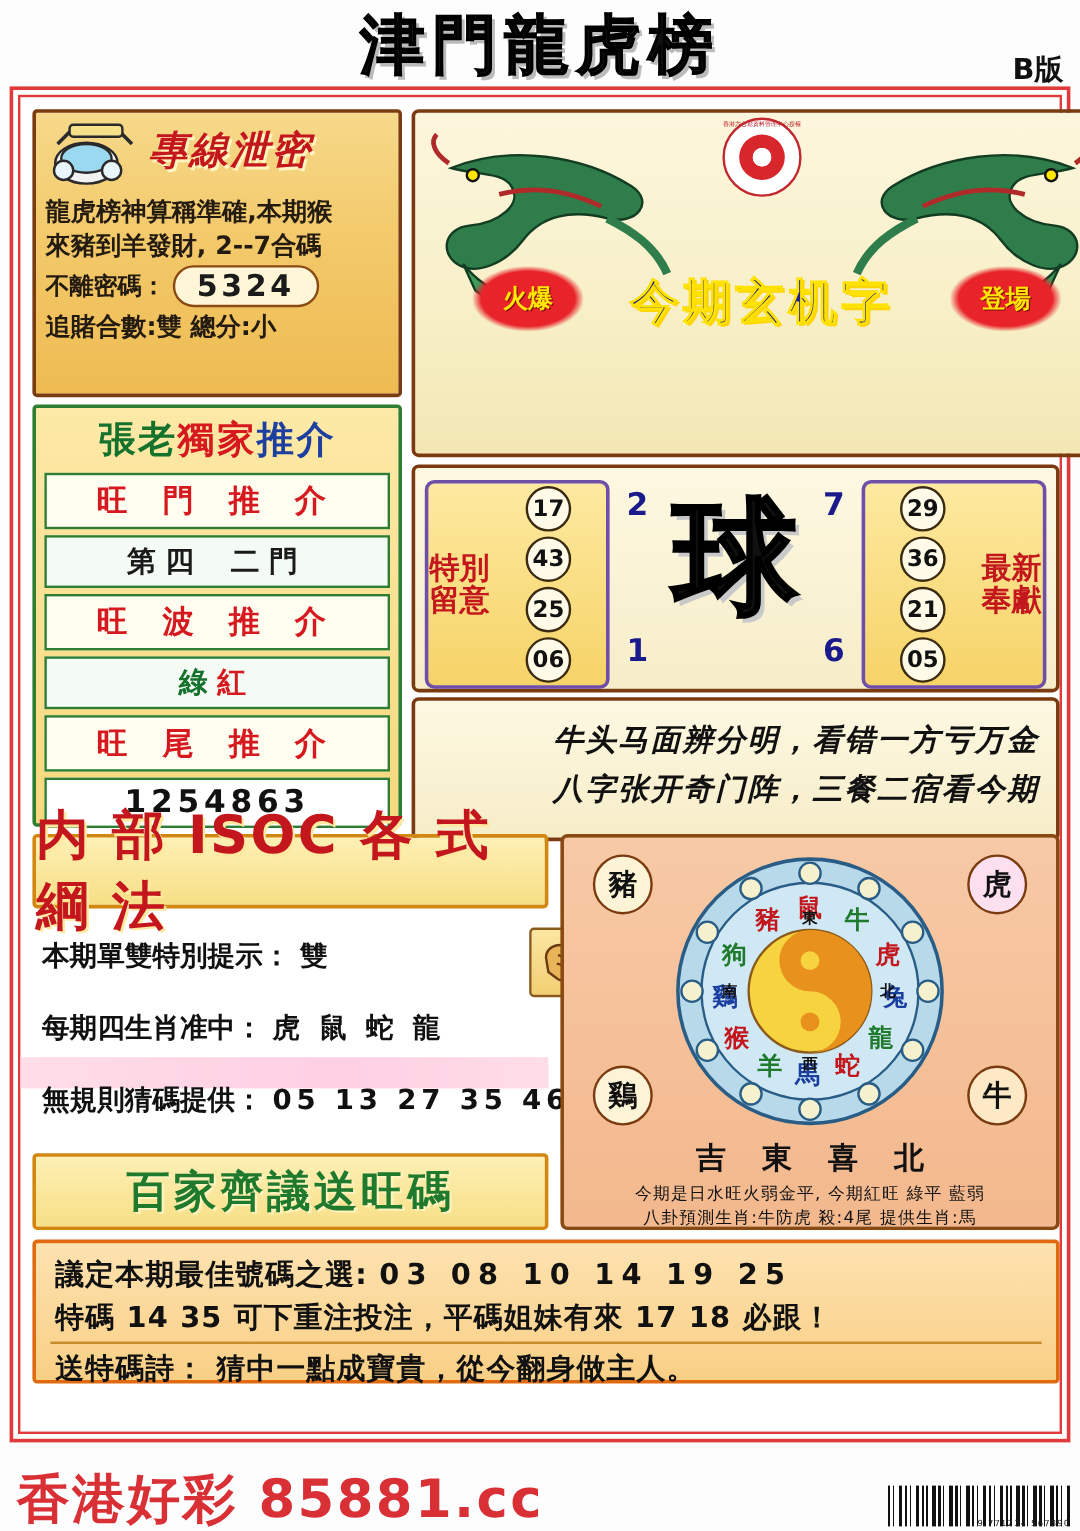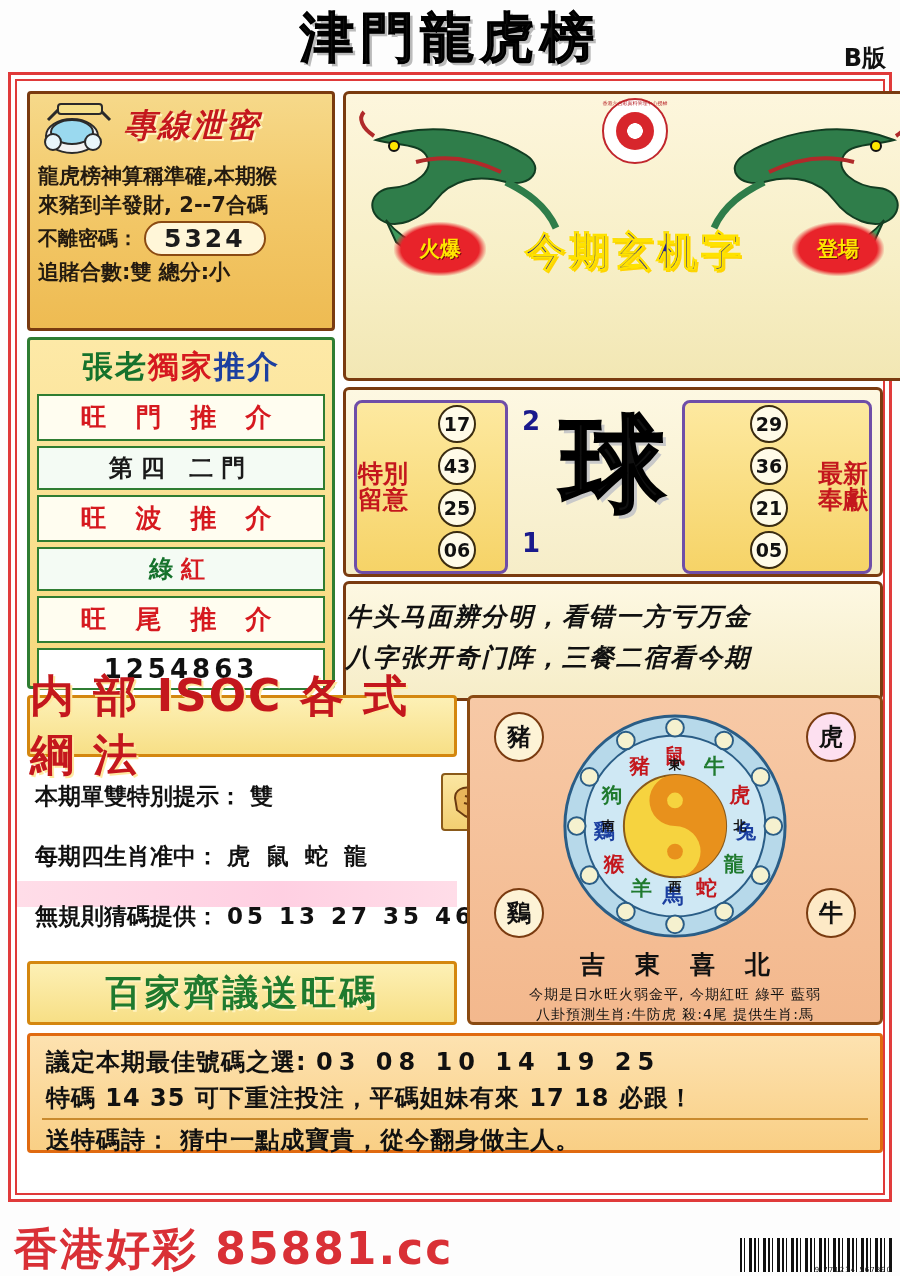--- a/index.html
+++ b/index.html
@@ -98,21 +98,21 @@
   .zl-row{
     border:2px solid #2f7d32;
     background:#ffffff;
     margin:5px 3px;
     text-align:center;
     font-size:26px;font-weight:bold;
     padding:4px 0;
     letter-spacing:10px;
   }
   .zl-row.hl{color:#d6191f;background:#fffdf0;}
-  .zl-row.plain{color:#1a1a1a;font-size:24px;letter-spacing:8px;background:#f4fbf4;}
+  .zl-row.plain{color:#1a1a1a;font-size:24px;letter-spacing:8px;background:#f4fbf4;font-family:Liberation Mono, monospace;}
   .zl-row.green-red span.gr{color:#15722c;}
   .zl-row.green-red span.rd{color:#d6191f;}
   .zl-row.nums{letter-spacing:4px;font-size:26px;color:#111;}
 
   
   #dragon{
     left:326px;top:10px;width:584px;height:290px;
     border:3px solid #7a3b10;border-radius:6px;
     background:linear-gradient(180deg,#fdf6dd 0%,#f7efc6 60%,#f2e7b4 100%);
     overflow:hidden;
@@ -158,21 +158,21 @@
     border:3px solid #7a3b10;border-radius:6px;
     background:linear-gradient(180deg,#fdf8e2,#f6edc8);
   }
   .numcol{
     position:absolute;top:10px;width:148px;height:168px;
     border:3px solid #6f4ea8;border-radius:8px;
     background:linear-gradient(180deg,#fde9a0,#f6d367);
     display:flex;align-items:center;
   }
   .numcol.left{left:8px;}
-  .numcol.right{right:8px;padding-left:36px;}
+  .numcol.right{right:8px;}
   .vlabel{
     width:52px;text-align:center;font-size:25px;font-weight:bold;
     color:#c4171d;line-height:1.05;letter-spacing:0;
   }
   .balls{display:flex;flex-direction:column;gap:4px;align-items:center;flex:1;}
   .ball{
     width:34px;height:34px;border-radius:50%;
     background:#fffbe8;border:2px solid #3a2b10;
     display:flex;align-items:center;justify-content:center;
     font-size:19px;font-weight:bold;color:#111;
@@ -192,23 +192,23 @@
   .corner.br{right:176px;bottom:16px;}
 
   
   #poem{
     left:326px;top:500px;width:540px;height:120px;
     border:3px solid #7a3b10;border-radius:6px;
     background:linear-gradient(180deg,#fdf8e2,#f6edc8);
     padding-top:8px;
   }
   #poem .pl{
-    text-align:left;font-size:25px;font-weight:bold;color:#111;
+    text-align:right;font-size:25px;font-weight:bold;color:#111;
     font-family:"DejaVu Serif","Liberation Serif",serif;
-    font-style:italic;letter-spacing:2px;margin:8px 0;
+    font-style:italic;letter-spacing:2px;margin:8px 14px;
   }
 
   
   #isoc{
     left:10px;top:614px;width:430px;height:62px;
     border:3px solid #d4870f;border-radius:4px;
     background:linear-gradient(180deg,#fdf0b5,#f7df86);
     display:flex;align-items:center;justify-content:center;
   }
   #isoc .t{

